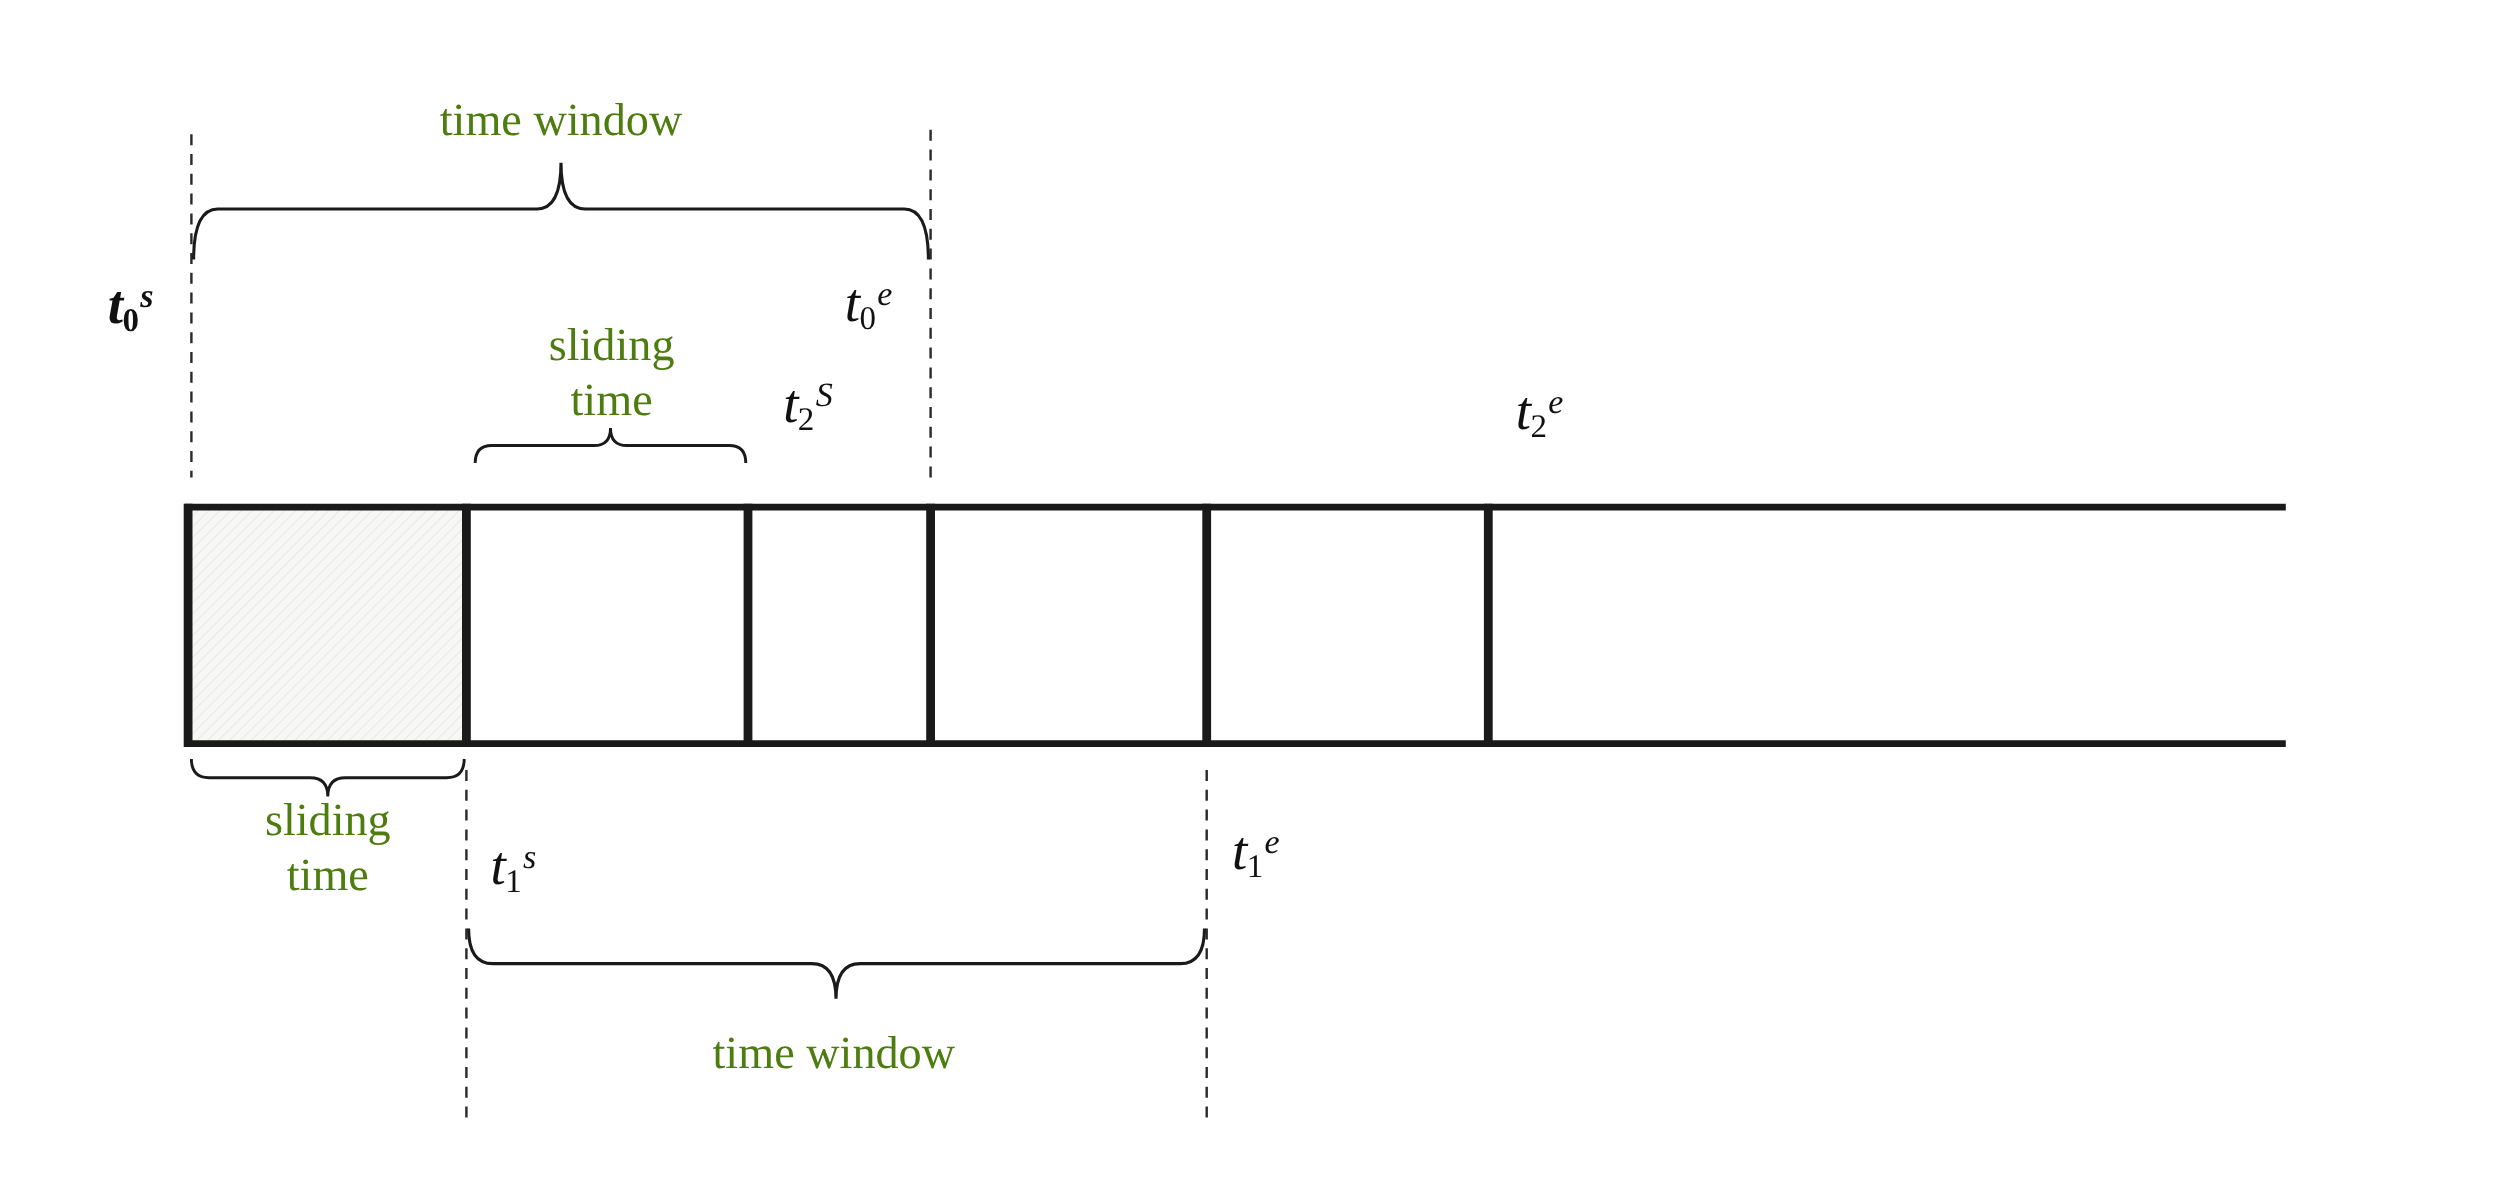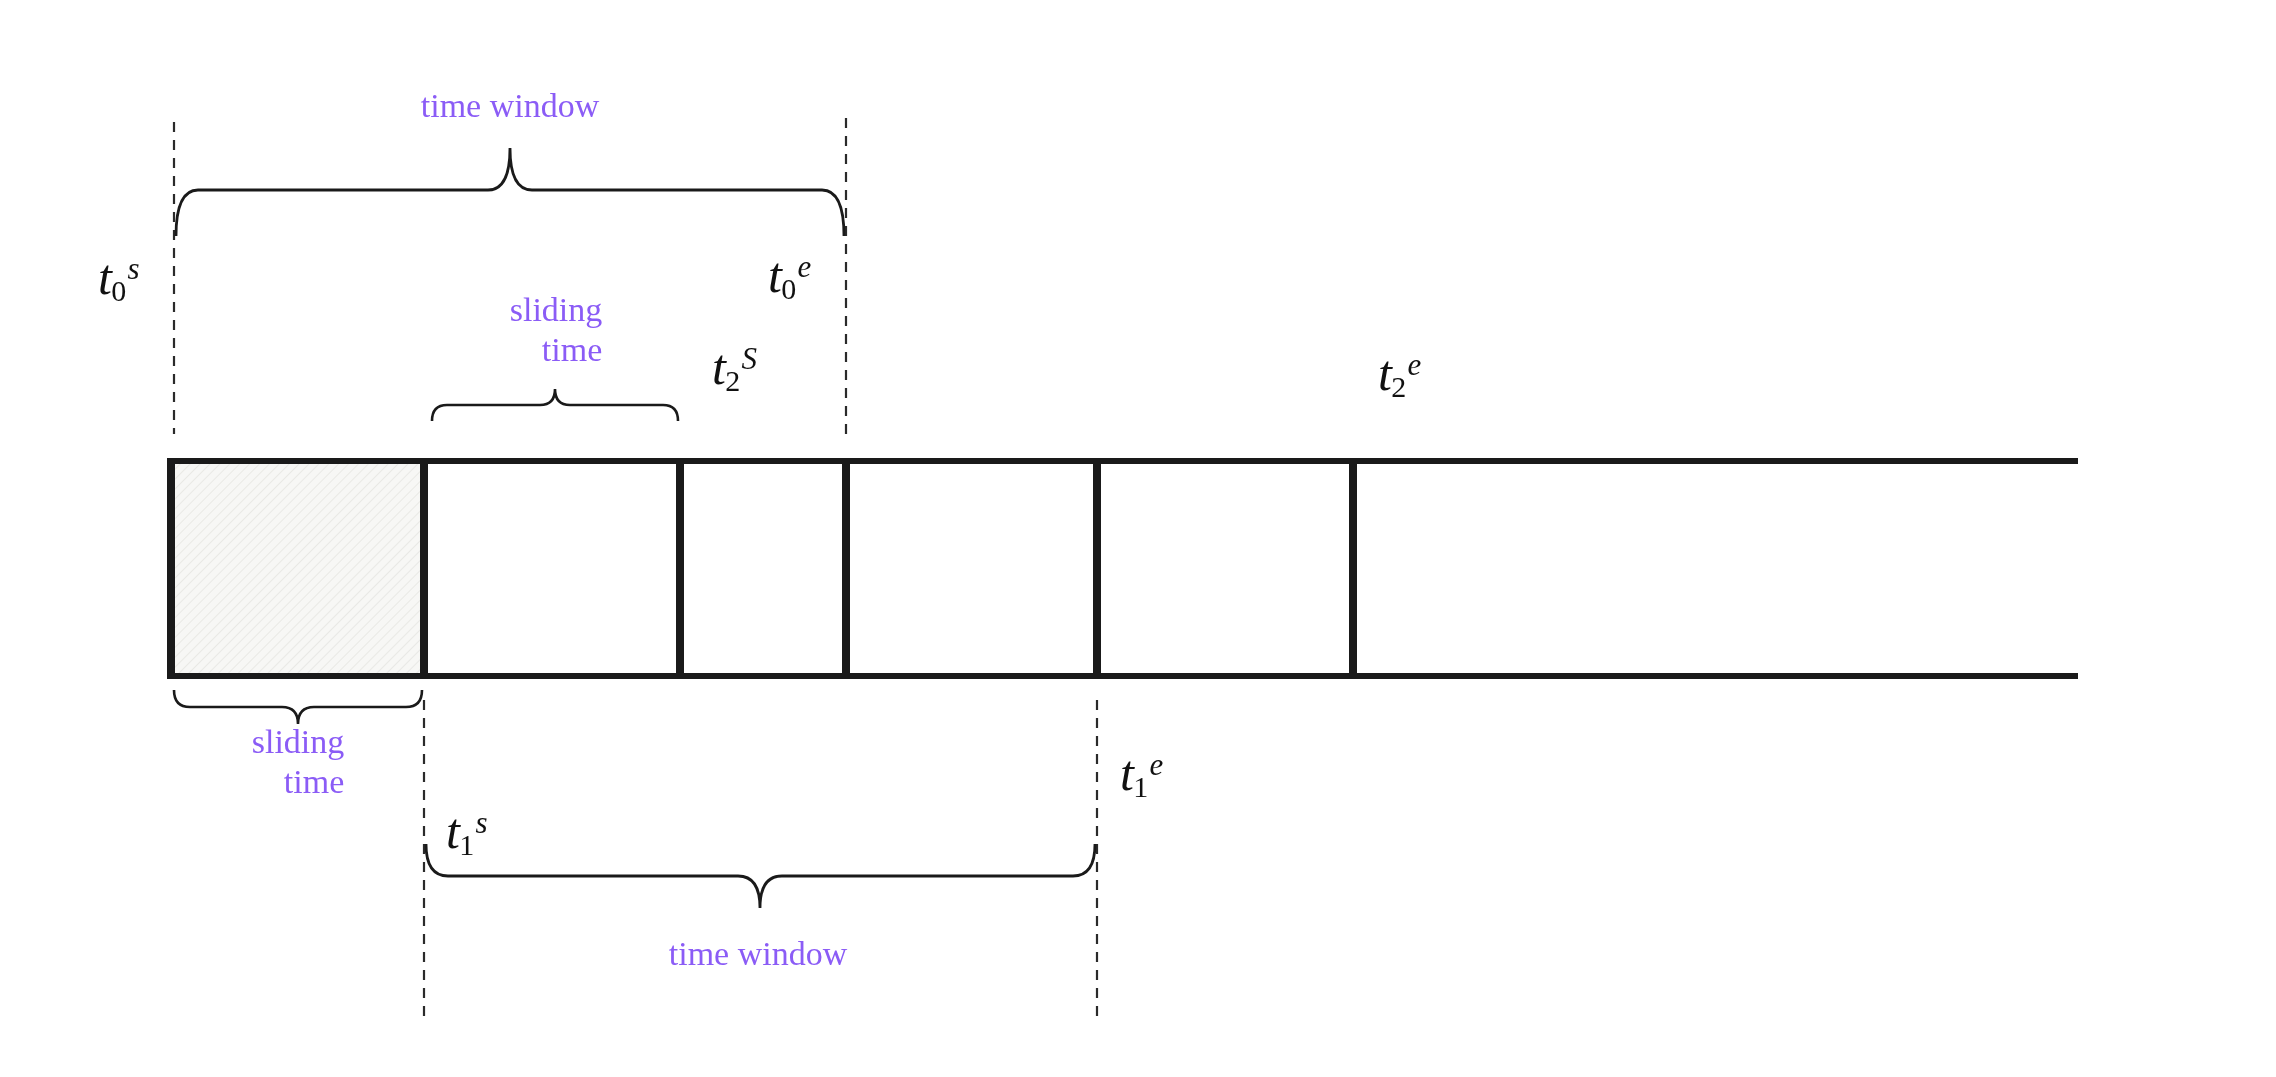--- a/index.html
+++ b/index.html
@@ -16,26 +16,26 @@
     font-family: "Liberation Serif", "DejaVu Serif", serif;
     color: #1a1a1a;
   }
   #diagram-svg {
     position: absolute;
     left: 0;
     top: 0;
   }
   .word-label {
     position: absolute;
-    font-size: 34px;
+    font-size: 42px;
     line-height: 1.18;
-    text-align: right;
+    text-align: center;
     transform: translateX(-50%);
     white-space: nowrap;
-    color: #8b5cf6;
+    color: #4d7c0f;
   }
   .t-label {
     position: absolute;
     font-size: 50px;
     font-style: italic;
     white-space: nowrap;
     color: #111;
   }
   .t-sub {
     font-size: 0.60em;
@@ -103,37 +103,37 @@
     <div>time</div>
   </div>
 
   <div class="word-label" style="left:298px; top:722px;">
     <div>sliding</div>
     <div>time</div>
   </div>
 
   <div class="word-label" style="left:758px; top:934px;">time window</div>
 
-  <div class="t-label" style="left:98px; top:248px;">
+  <div class="t-label" style="left:98px; top:248px;font-weight:bold;">
     <span class="t-base">t</span><span class="t-sub">0</span><span class="t-sup">s</span>
   </div>
 
   <div class="t-label" style="left:768px; top:246px;">
     <span class="t-base">t</span><span class="t-sub">0</span><span class="t-sup">e</span>
   </div>
 
   <div class="t-label" style="left:712px; top:338px;">
     <span class="t-base">t</span><span class="t-sub">2</span><span class="t-sup">S</span>
   </div>
 
   <div class="t-label" style="left:1378px; top:344px;">
     <span class="t-base">t</span><span class="t-sub">2</span><span class="t-sup">e</span>
   </div>
 
-  <div class="t-label" style="left:446px; top:758px;margin-top:44px;">
+  <div class="t-label" style="left:446px; top:758px;">
     <span class="t-base">t</span><span class="t-sub">1</span><span class="t-sup">s</span>
   </div>
 
   <div class="t-label" style="left:1120px; top:744px;">
     <span class="t-base">t</span><span class="t-sub">1</span><span class="t-sup">e</span>
   </div>
 
 </div>
 
 </body></html>

